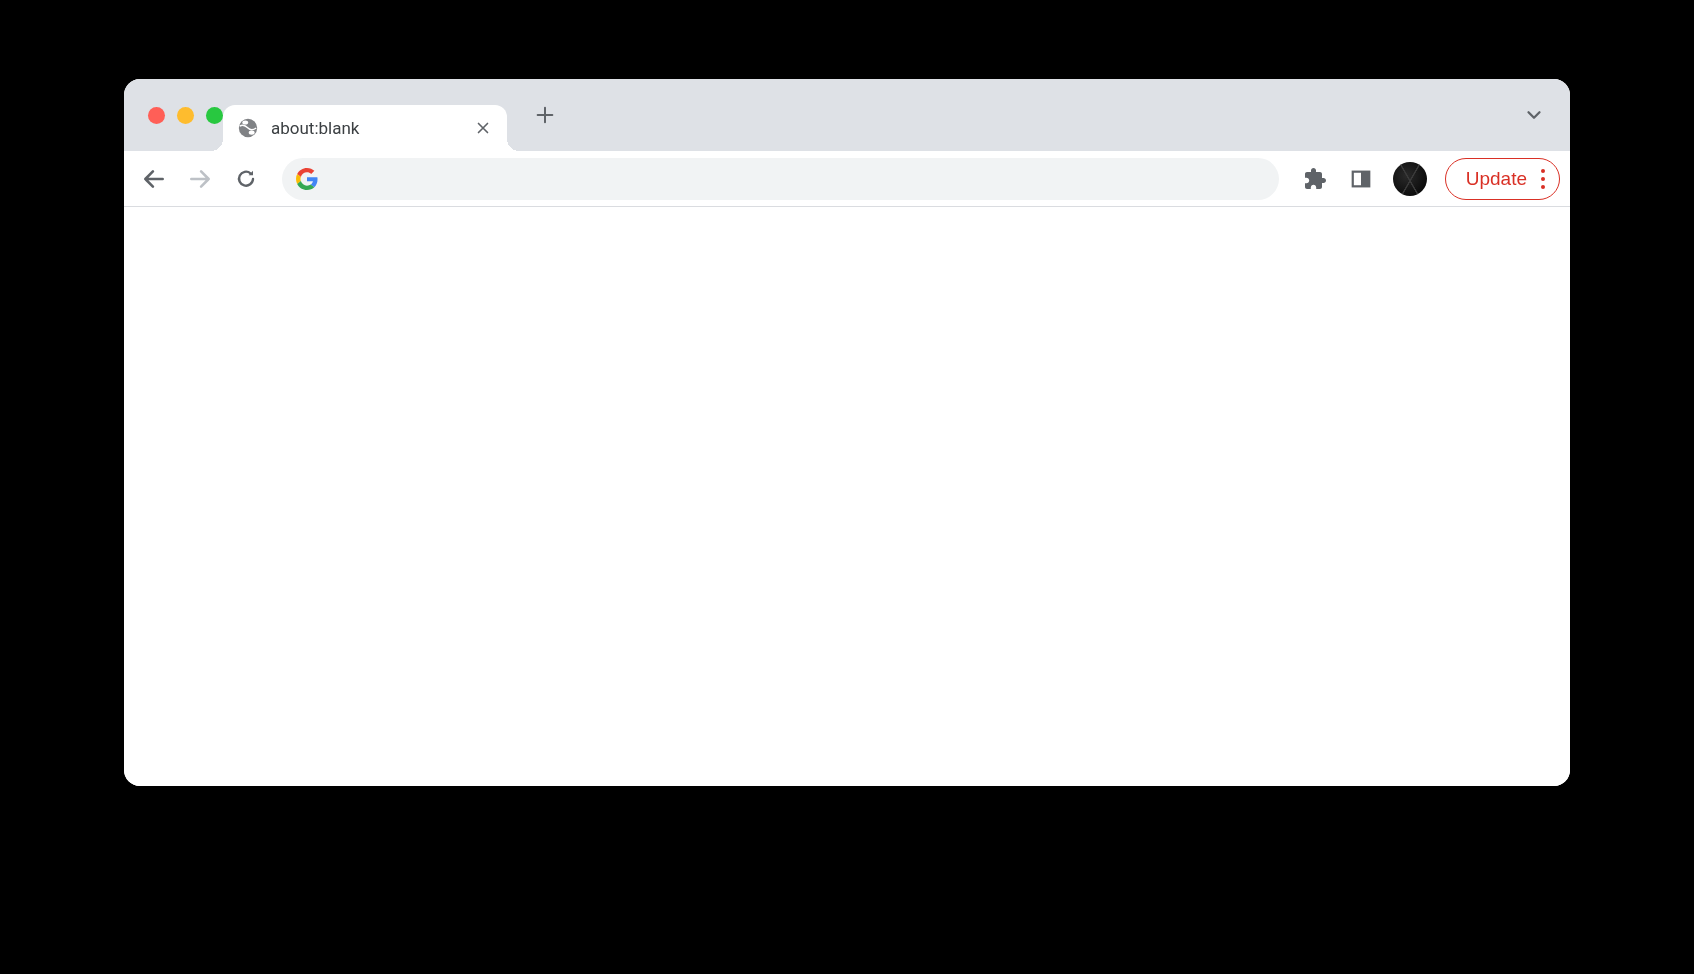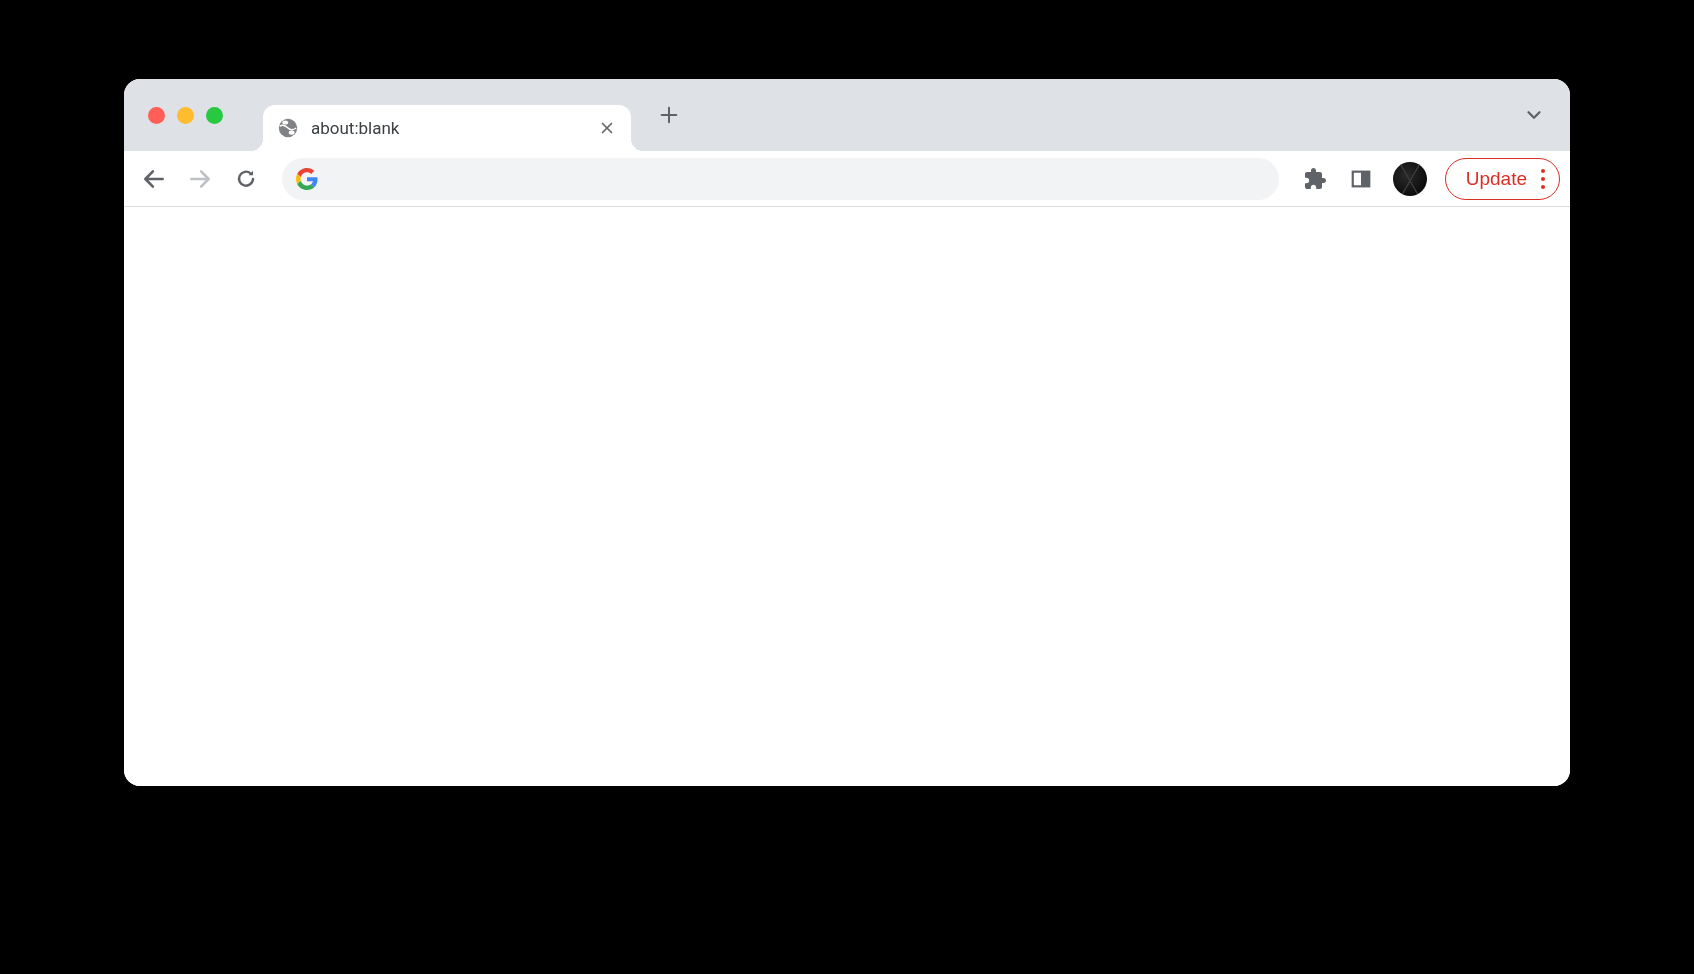--- a/index.html
+++ b/index.html
@@ -40,24 +40,23 @@
     }
     .win-ctrl {
       width: 17px;
       height: 17px;
       border-radius: 50%;
     }
     .win-ctrl.close-btn { background: #ff5f57; }
     .win-ctrl.min-btn { background: #febc2e; }
     .win-ctrl.max-btn { background: #28c840; }
     .tab {
-      margin-left: 40px;
       background: #fff;
       height: 46px;
-      width: 368px;
+      width: 284px;
       border-radius: 12px 12px 0 0;
       display: flex;
       align-items: center;
       padding: 0 14px;
       position: relative;
       align-self: flex-end;
     }
     .tab::before, .tab::after {
       content: "";
       position: absolute;

